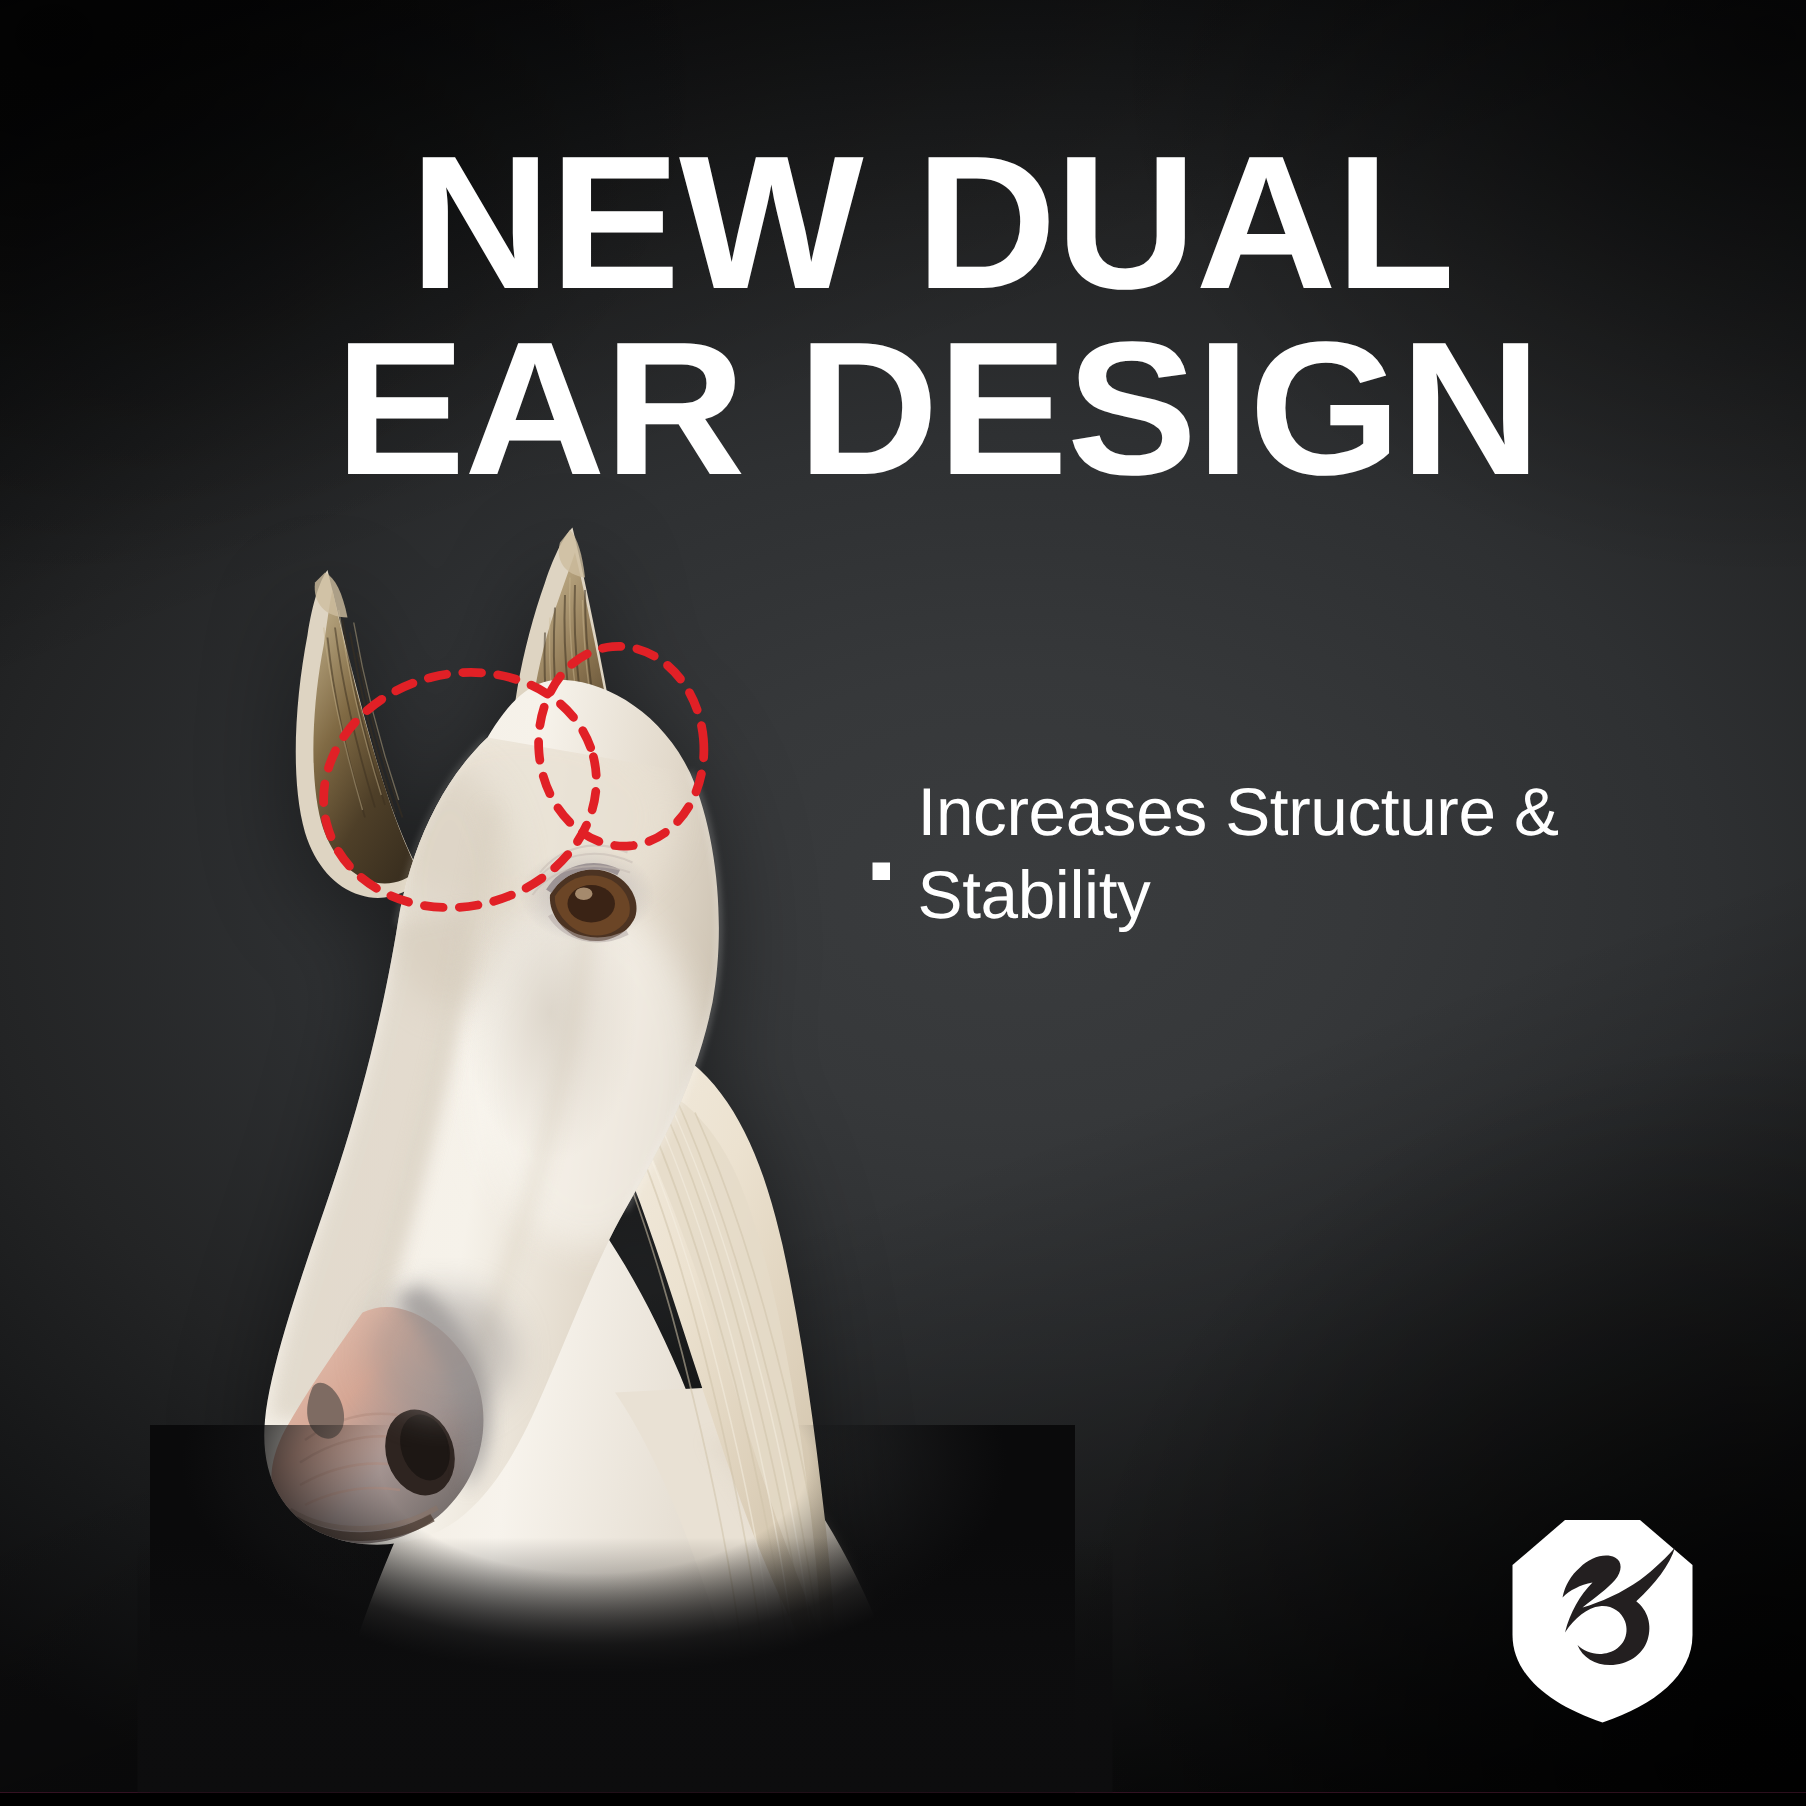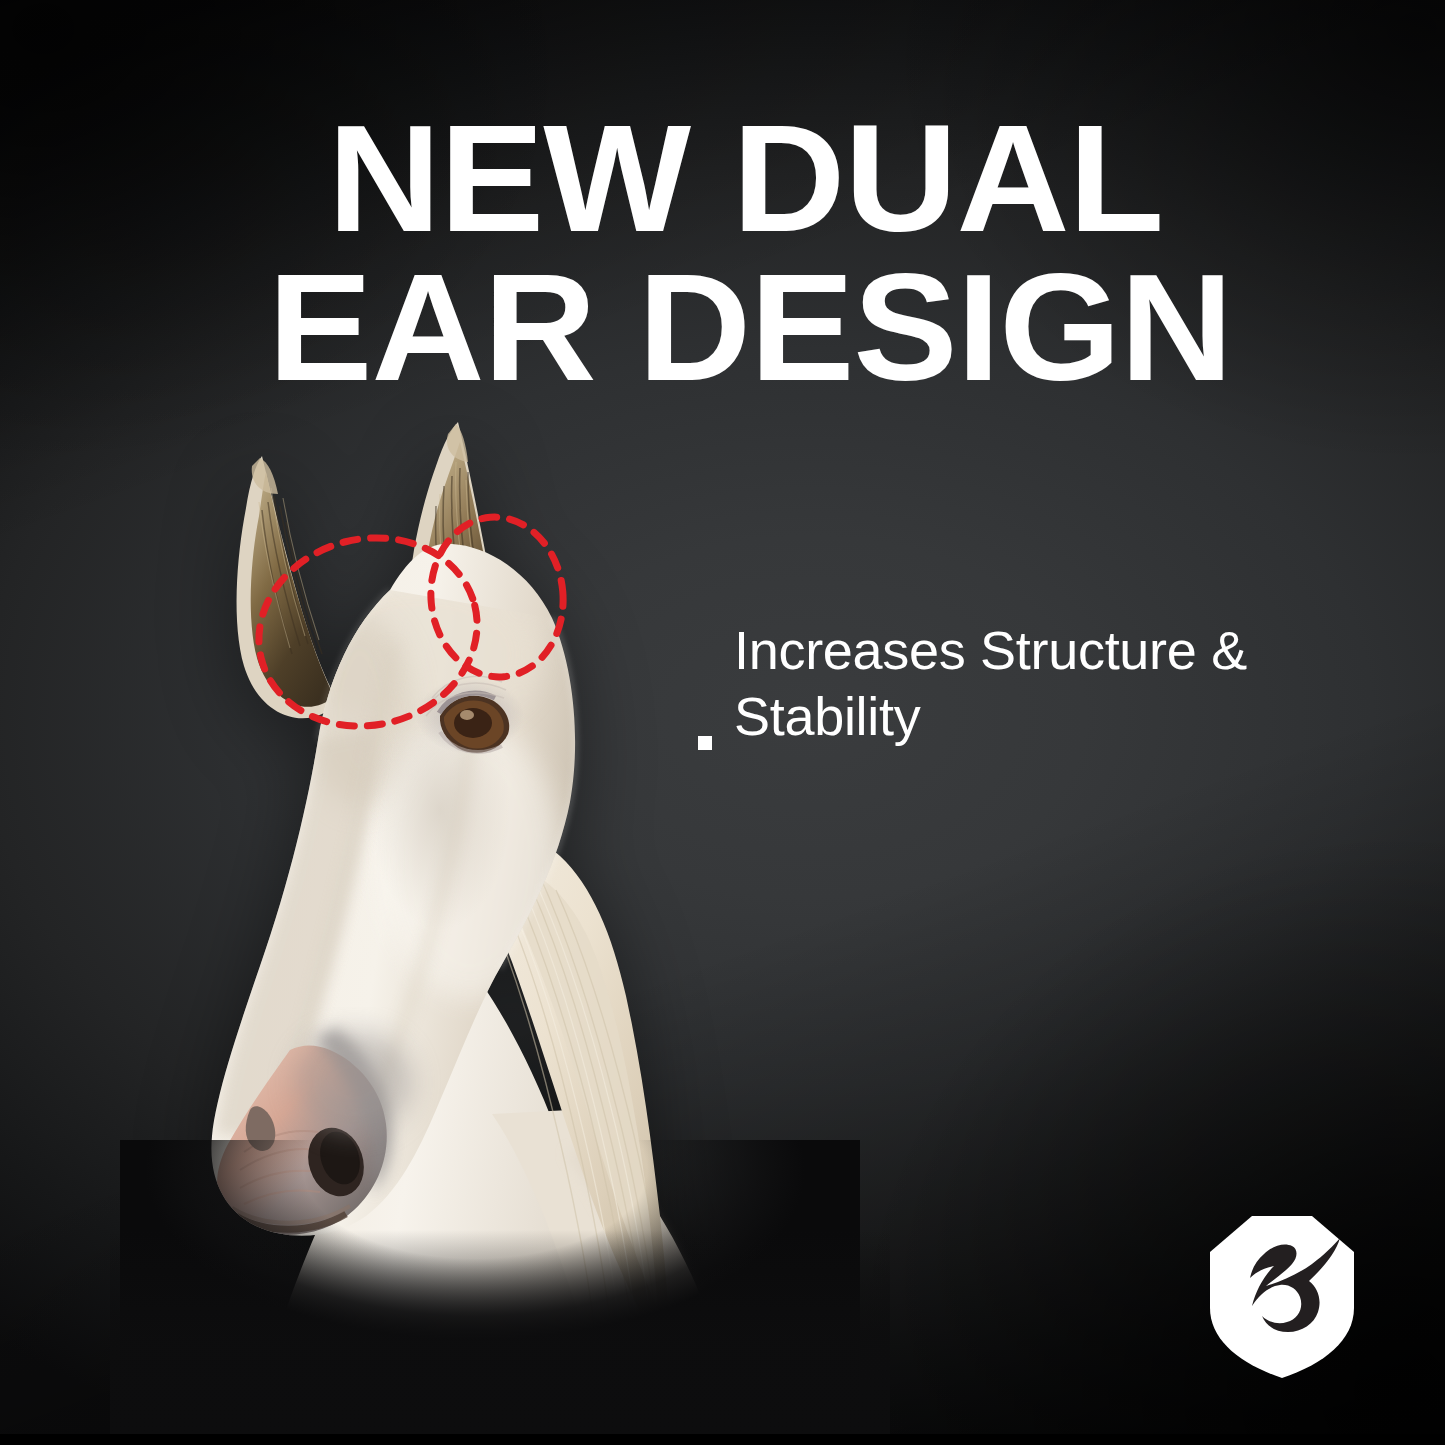--- a/index.html
+++ b/index.html
@@ -69,21 +69,21 @@
 
   
   .bullets {
     position: absolute;
     left: 698px;
     top: 618px;
     width: 680px;
   }
   .bullet-item {
     display: flex;
-    align-items: flex-end;
+    align-items: center;
     margin-bottom: 60px;
   }
   .bullet-marker {
     flex: 0 0 auto;
     width: 14px;
     height: 14px;
     background: #ffffff;
     margin-top: 26px;
     margin-right: 22px;
   }

